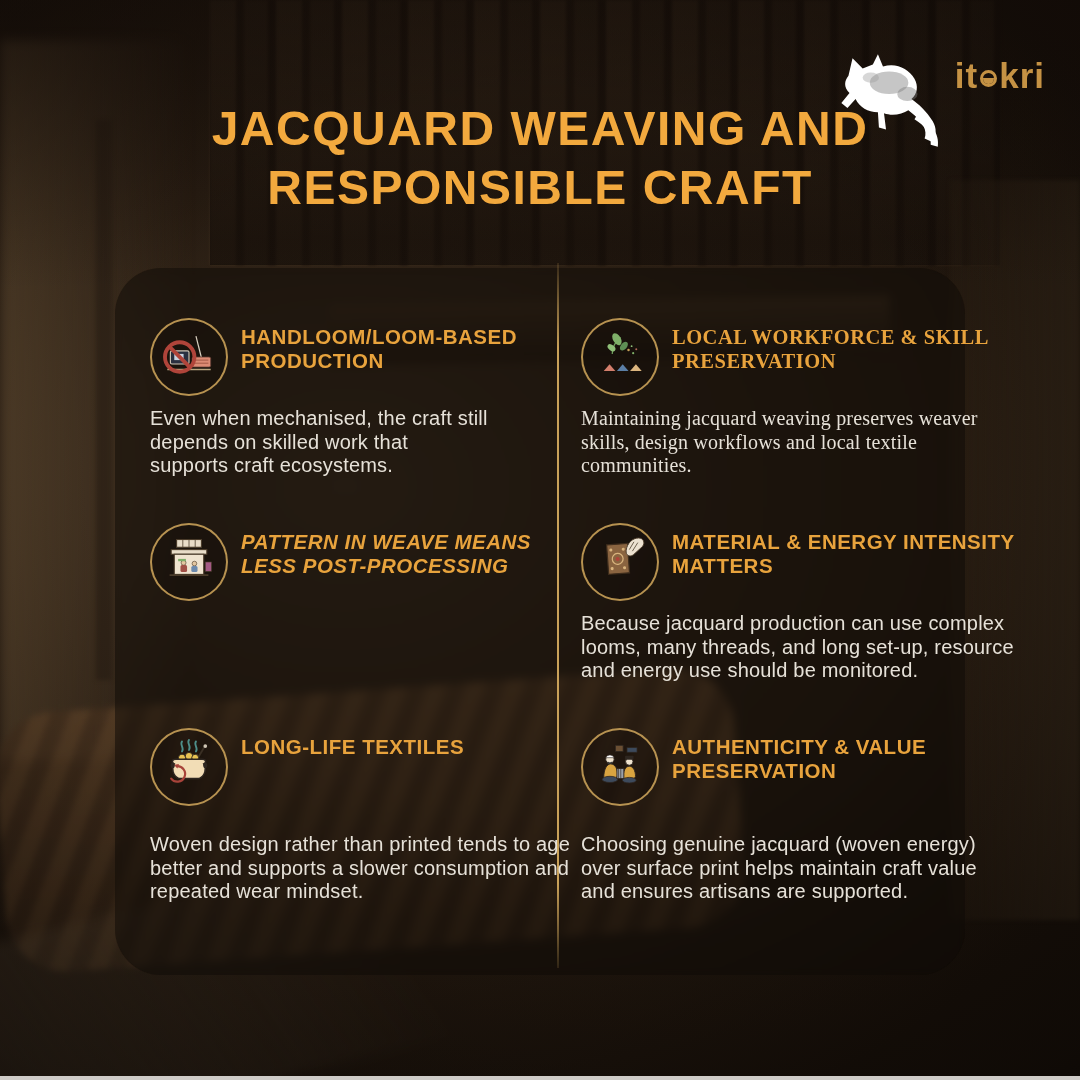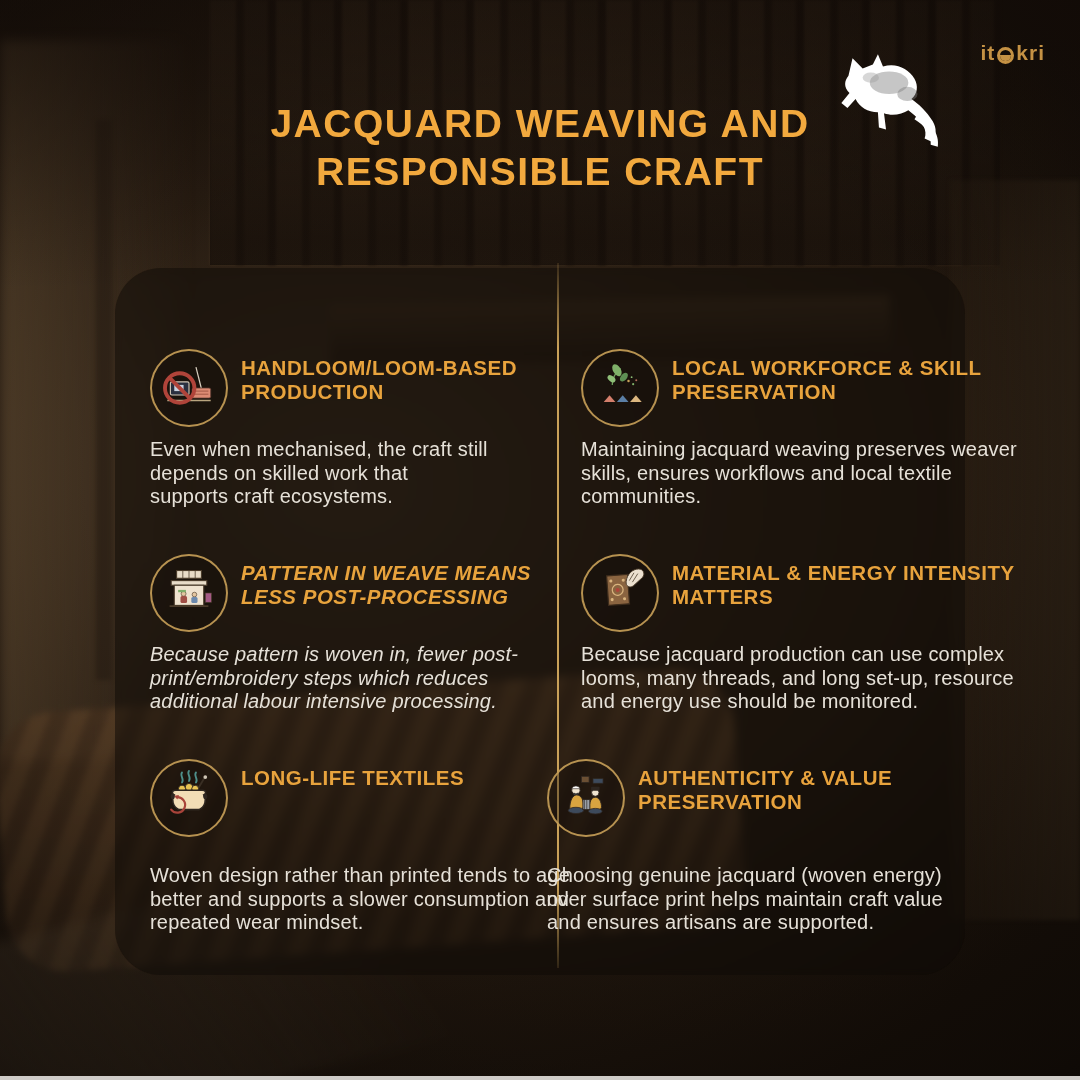--- a/index.html
+++ b/index.html
@@ -52,26 +52,26 @@
     transform:rotate(-14deg);filter:blur(6px);}
   .bg-vignette{position:absolute;inset:0;
     background:radial-gradient(ellipse 1000px 900px at 50% 42%, rgba(0,0,0,0) 40%, rgba(8,5,3,.55) 85%, rgba(5,3,2,.8) 100%);}
   .bg-topshade{position:absolute;inset:0;height:290px;
     background:linear-gradient(180deg, rgba(18,11,7,.55), rgba(18,11,7,0));}
 
   
   .page-title{
     position:absolute;top:100px;left:0;width:100%;
     text-align:center;white-space:pre-line;
-    color:var(--title-gold);font-size:39px;font-weight:bold;
+    color:var(--title-gold);font-size:48px;font-weight:bold;
     letter-spacing:1.5px;line-height:1.22;
   }
   .logo{
-    position:absolute;top:41px;right:35px;
-    color:var(--logo-gold);font-size:21px;font-weight:bold;letter-spacing:1px;
+    position:absolute;top:56px;right:35px;
+    color:var(--logo-gold);font-size:35px;font-weight:bold;letter-spacing:1px;
     display:flex;align-items:center;
   }
   .logo-o{display:inline-block;width:17px;height:17px;border:3px solid var(--logo-gold);
     border-radius:50%;position:relative;margin:4px 2px 0 2px;overflow:hidden;}
   .logo-o::after{content:"";position:absolute;left:-1px;right:-1px;bottom:-1px;height:55%;
     background:var(--logo-gold);}
   .cat{position:absolute;left:818px;top:48px;width:132px;height:104px;}
 
   
   .panel{
@@ -79,24 +79,24 @@
     border-radius:46px;background:rgba(13,9,6,.5);
     backdrop-filter:blur(3px);
   }
   .divider{
     position:absolute;left:557px;top:263px;width:2px;height:705px;
     background:linear-gradient(180deg, rgba(201,161,89,.15), var(--gold-line) 12%, var(--gold-line) 88%, rgba(201,161,89,.15));
   }
 
   
   .section{position:absolute;width:460px;}
-  .s1{left:150px;top:318px;} .s2{left:581px;top:318px;}
+  .s1{left:150px;top:318px;} .s2{left:581px;top:318px;font-family:Liberation Serif, serif;}
   .s3{left:150px;top:523px;font-style:italic;} .s4{left:581px;top:523px;}
-  .s5{left:150px;top:728px;} .s6{left:547px;top:728px;}
-  .section-head{display:flex;align-items:flex-start;margin-top:31px;}
+  .s5{left:150px;top:728px;} .s6{left:581px;top:728px;}
+  .section-head{display:flex;align-items:flex-start;}
   .icon-circle{
     flex:0 0 78px;width:78px;height:78px;border-radius:50%;
     border:2px solid rgba(201,161,89,.9);
     background:rgba(18,12,8,.35);
     display:flex;align-items:center;justify-content:center;
   }
   .icon-circle svg{width:62px;height:62px;}
   .section h3{
     margin-left:13px;padding-top:7px;white-space:pre-line;
     color:var(--heading-gold);font-size:20.5px;font-weight:bold;
@@ -184,21 +184,21 @@
           <circle cx="55" cy="26" r="1.2" fill="#8fbf78"></circle>
           <path d="M19 58 l7.5 -8.5 l7.5 8.5 z" fill="#d47f6c"></path>
           <path d="M36 58 l7.5 -8.5 l7.5 8.5 z" fill="#5b7fa6"></path>
           <path d="M53 58 l7.5 -8.5 l7.5 8.5 z" fill="#dcb67f"></path>
         </svg>
       </div>
       <h3>LOCAL WORKFORCE &amp; SKILL
 PRESERVATION</h3>
     </div>
     <p>Maintaining jacquard weaving preserves weaver
-skills, ensures workflows and local textile
+skills, design workflows and local textile
 communities.</p>
   </div>
 
   <div class="section s3">
     <div class="section-head">
       <div class="icon-circle">
         <svg viewBox="0 0 80 80">
           <rect x="24" y="11" width="32" height="10" fill="#e8dcc8" stroke="#4a3b2a" stroke-width="1.4"></rect>
           <line x1="32" y1="11" x2="32" y2="21" stroke="#4a3b2a"></line>
           <line x1="40" y1="11" x2="40" y2="21" stroke="#4a3b2a"></line>
@@ -210,23 +210,20 @@
           <circle cx="47" cy="42" r="3" fill="#e3c6a0" stroke="#4a3b2a" stroke-width=".8"></circle>
           <rect x="43" y="45" width="8" height="8" rx="2" fill="#6b89ad"></rect>
           <rect x="26" y="36" width="10" height="3" fill="#7fae6a"></rect>
           <rect x="61" y="40" width="8" height="12" fill="#a45a85" stroke="#4a3b2a" stroke-width=".8"></rect>
           <line x1="15" y1="57" x2="65" y2="57" stroke="#4a3b2a" stroke-width="2.4"></line>
         </svg>
       </div>
       <h3>PATTERN IN WEAVE MEANS
 LESS POST-PROCESSING</h3>
     </div>
-    <p>Because pattern is woven in, fewer post-
-print/embroidery steps which reduces
-additional labour intensive processing.</p>
   </div>
 
   <div class="section s4">
     <div class="section-head">
       <div class="icon-circle">
         <svg viewBox="0 0 80 80">
           <g transform="rotate(-4 37 36)">
             <rect x="24" y="17" width="27" height="38" fill="#8a6440" stroke="#3d2c1c" stroke-width="1.6"></rect>
             <circle cx="37" cy="36" r="7" fill="none" stroke="#d9b47e" stroke-width="1.6"></circle>
             <circle cx="37" cy="36" r="2.6" fill="#b0443a"></circle>

